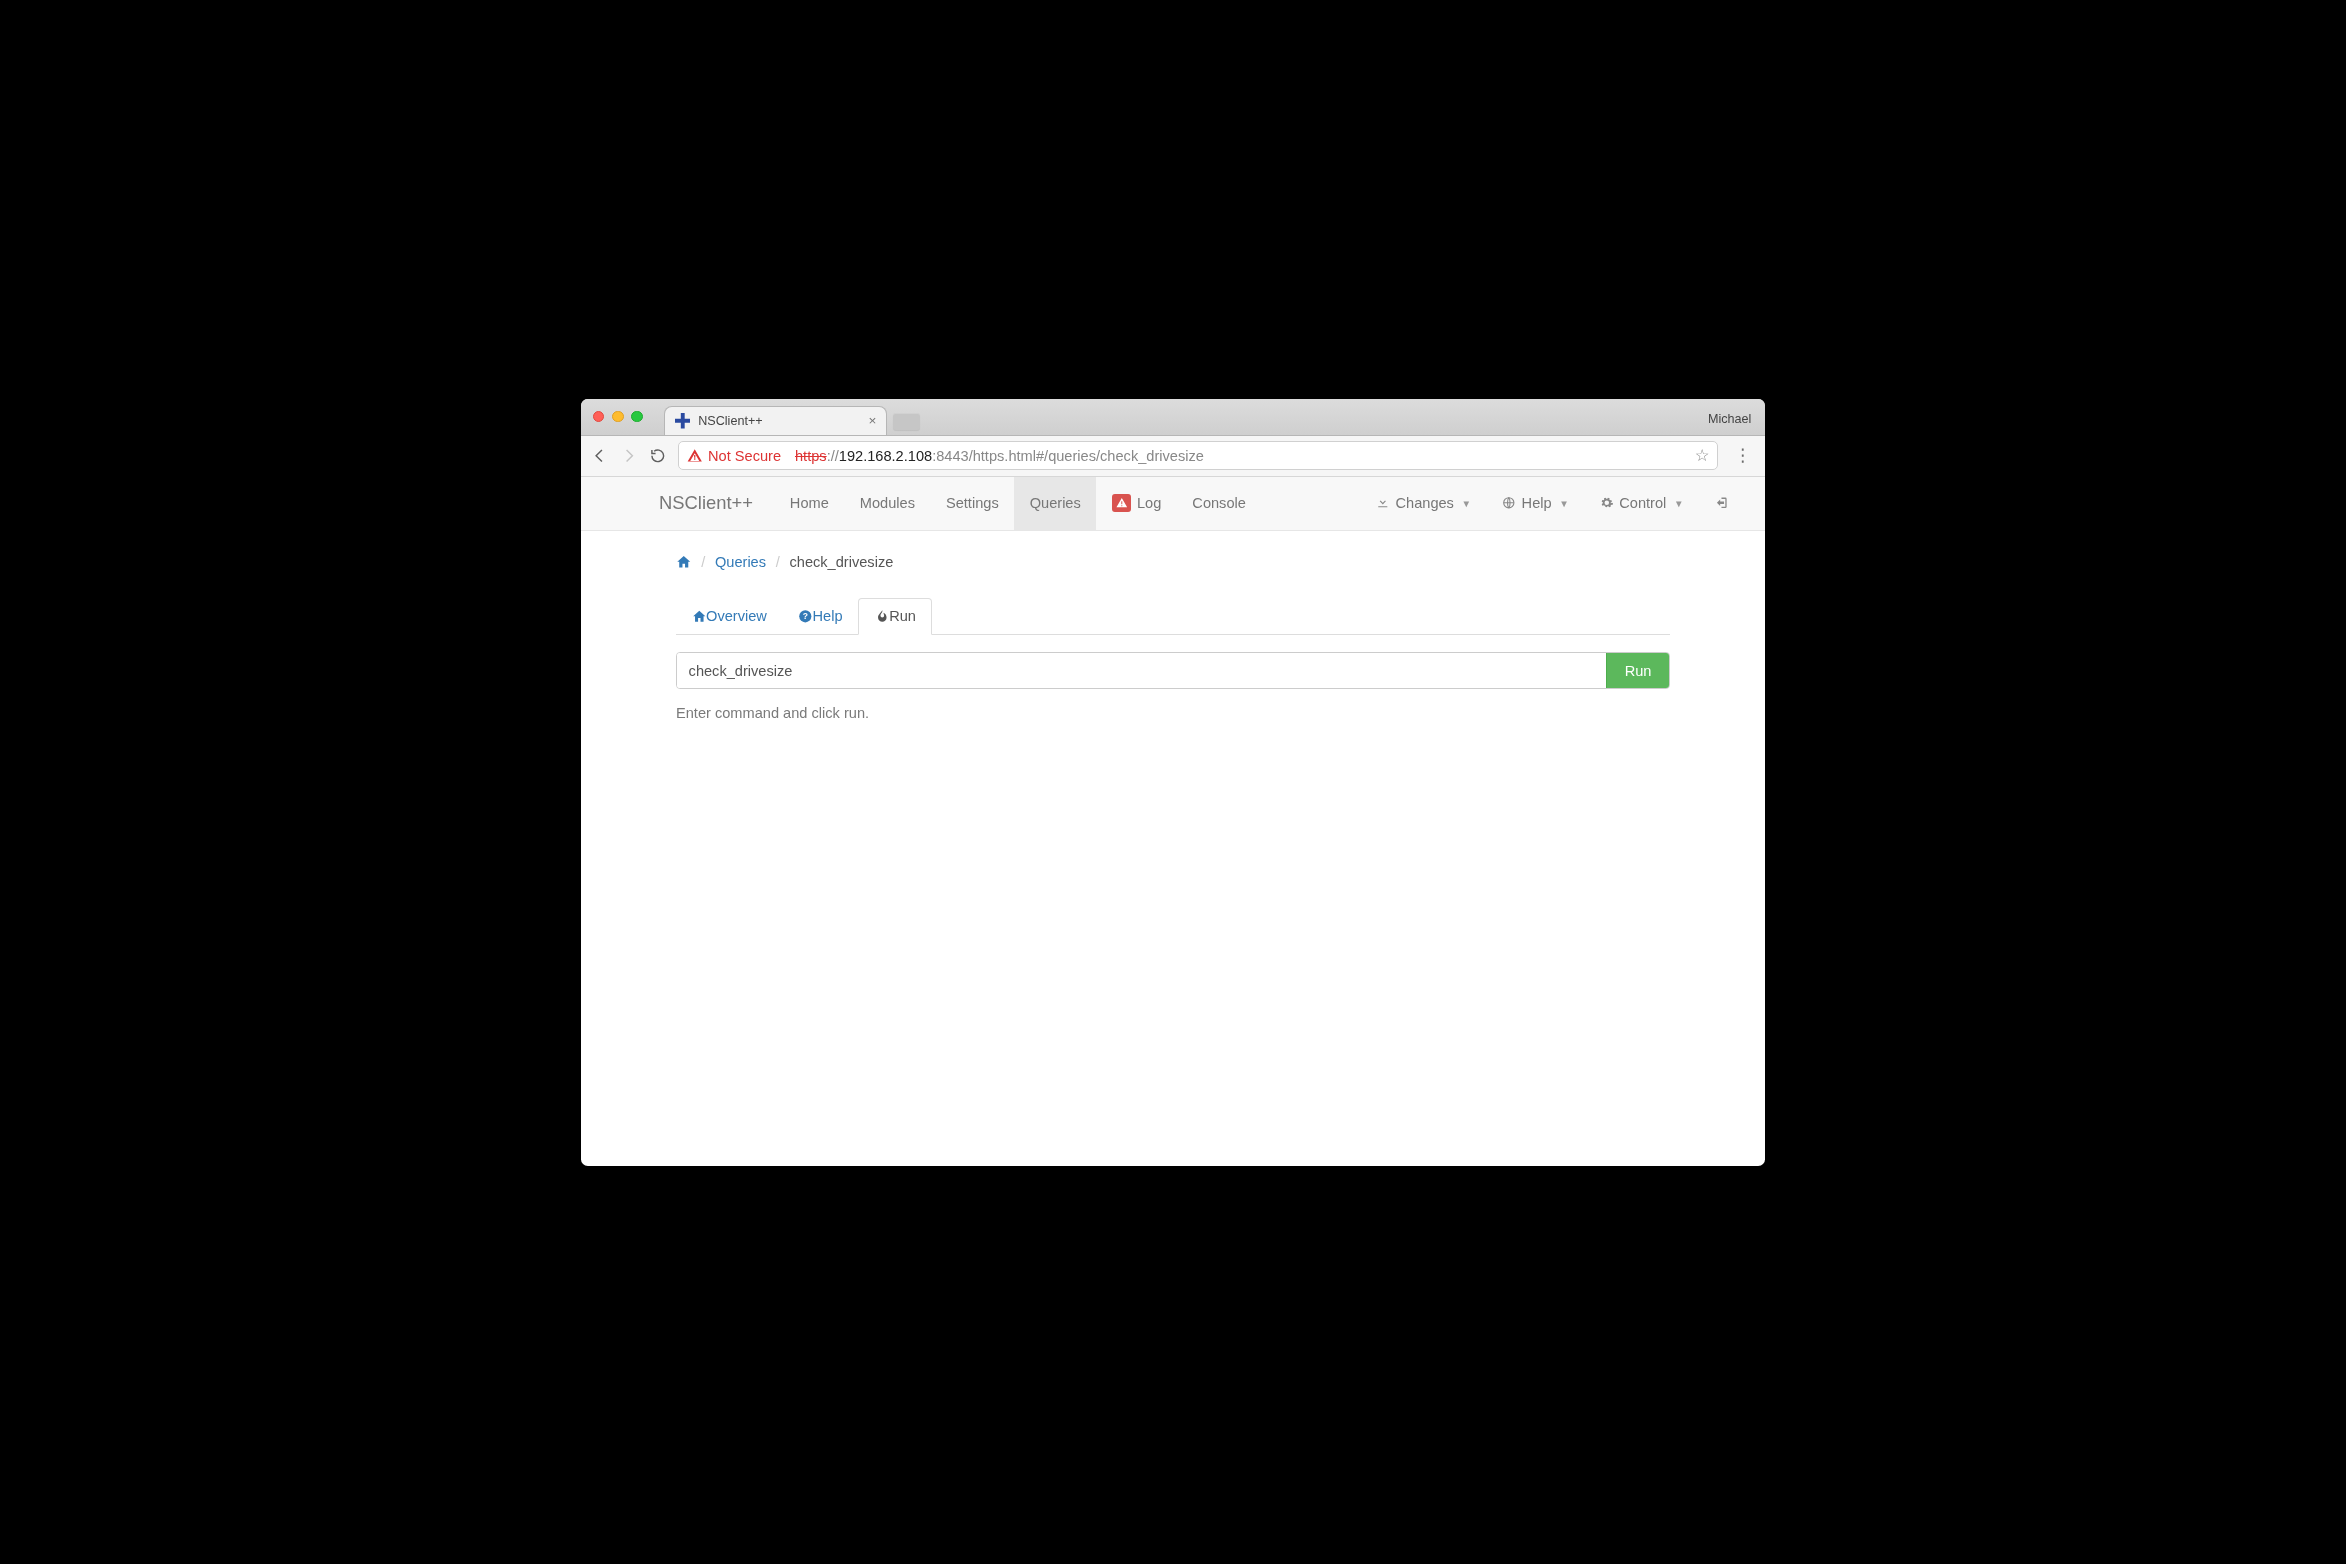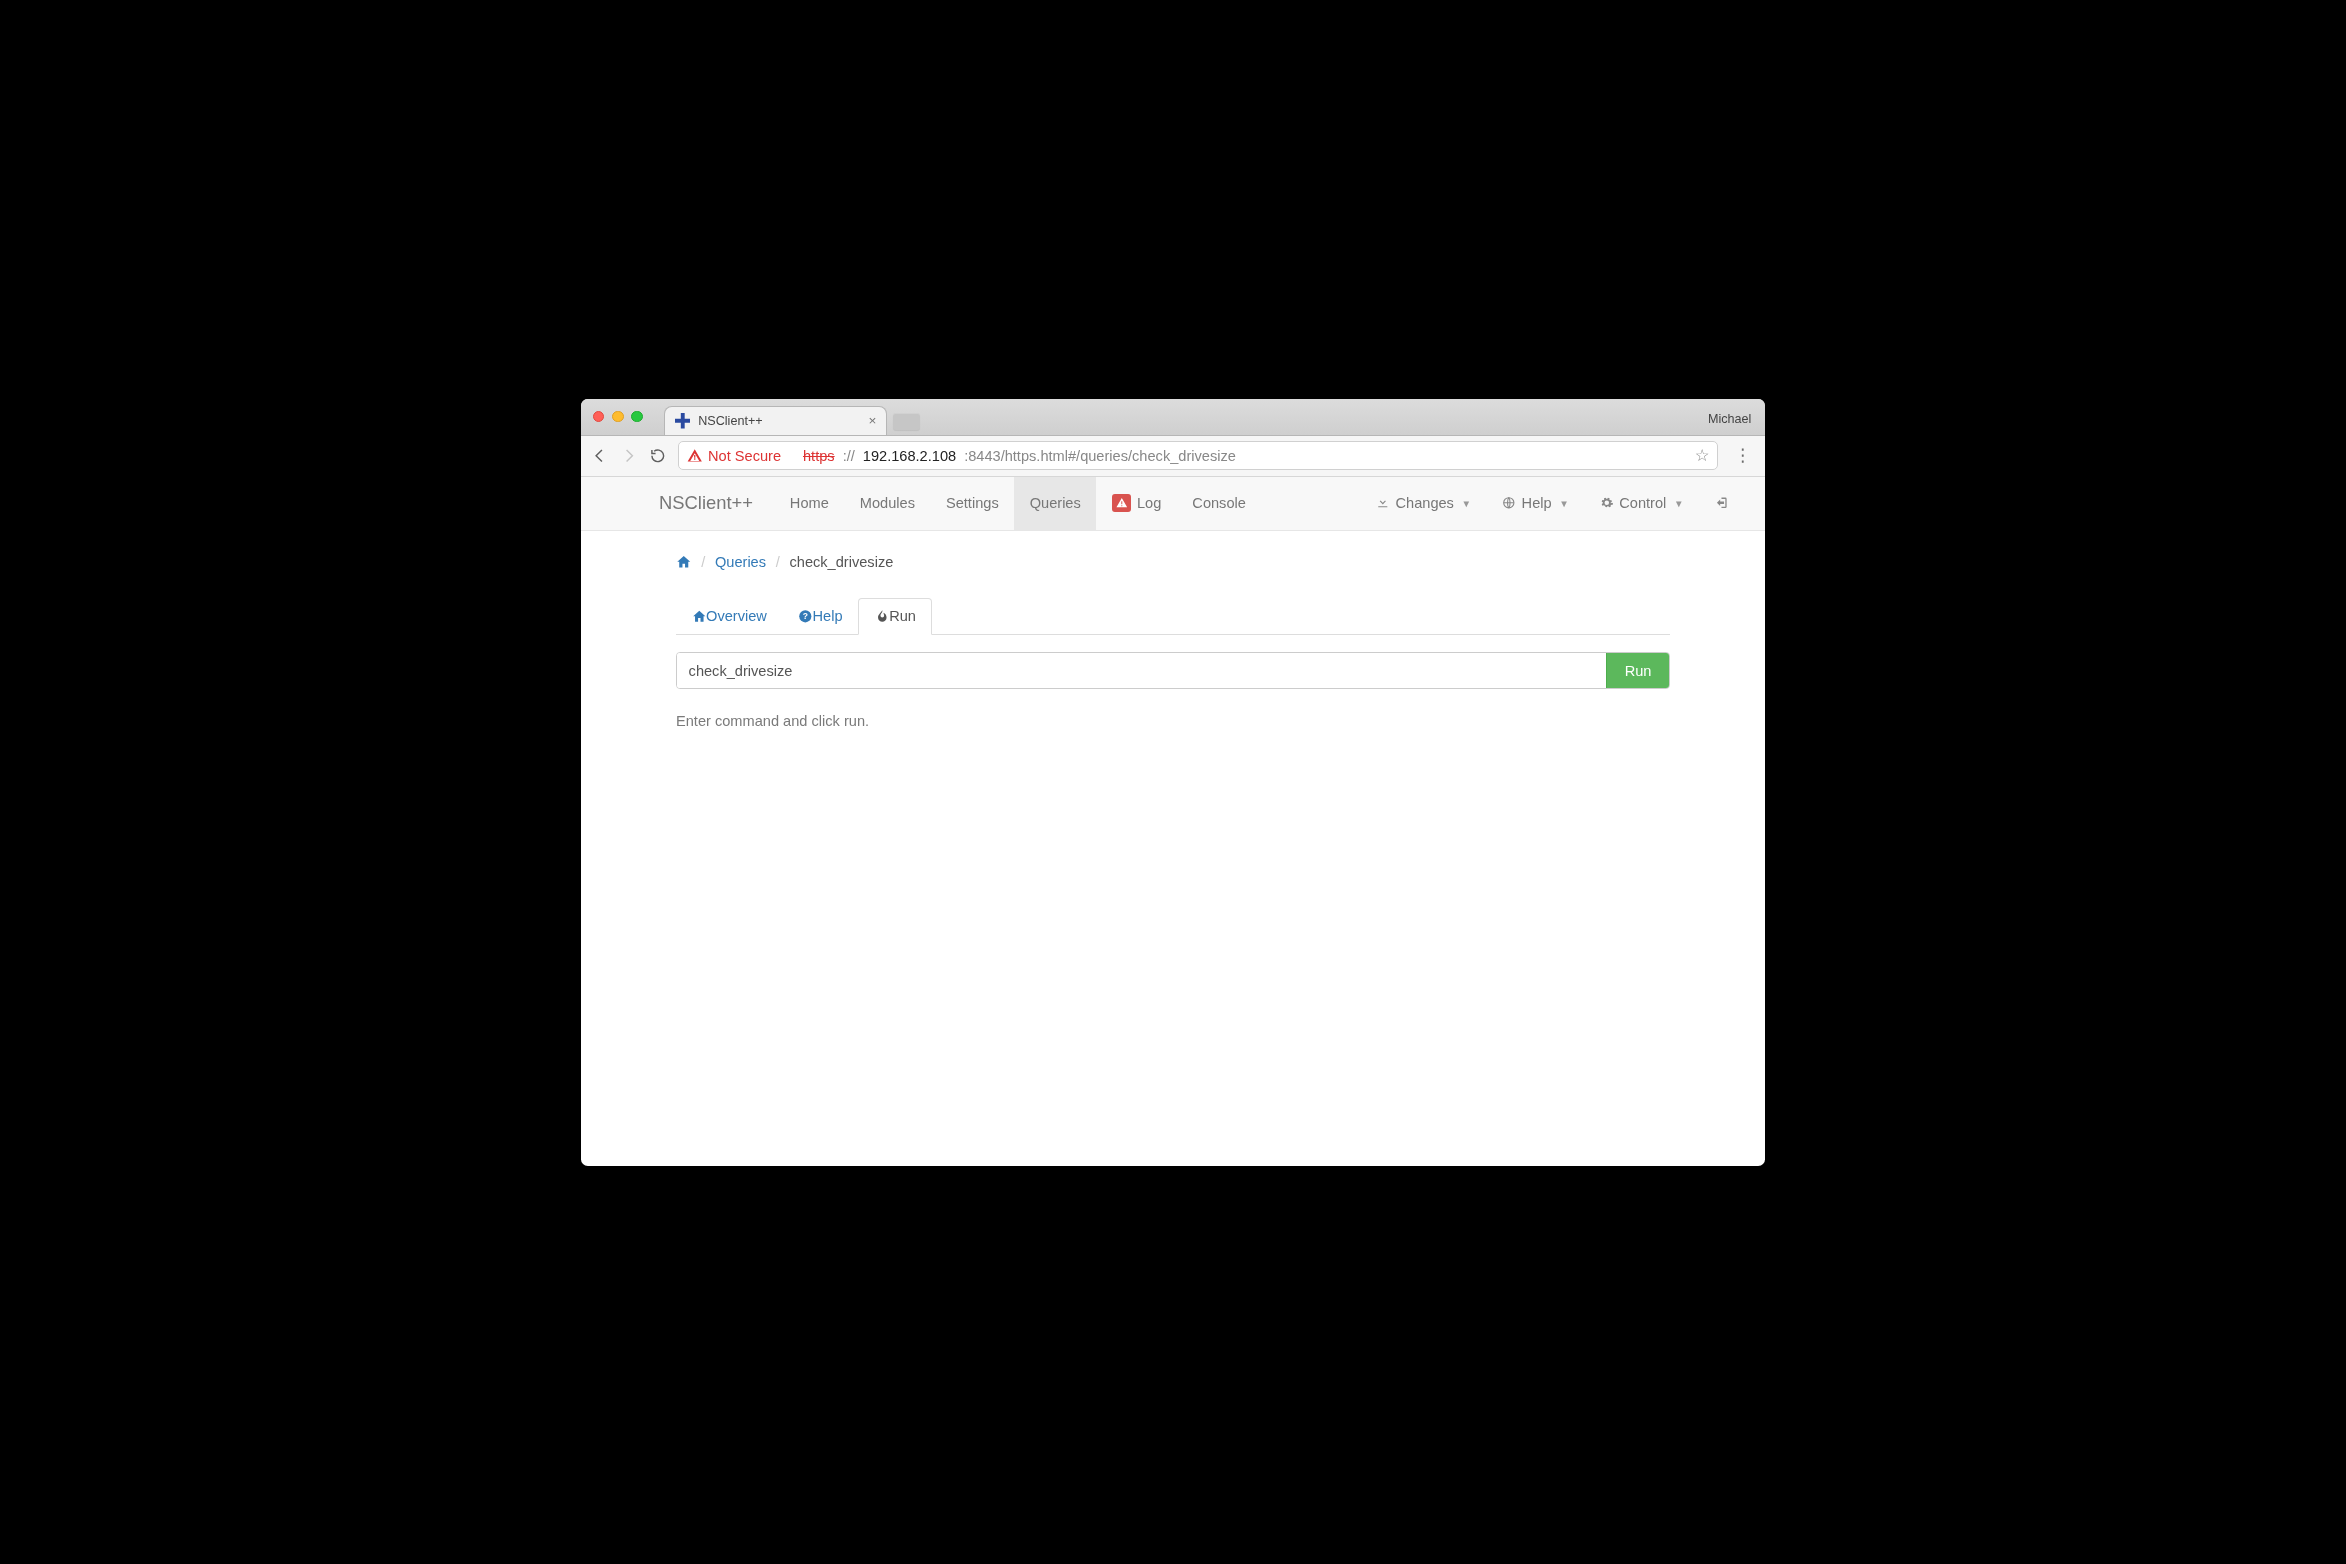--- a/index.html
+++ b/index.html
@@ -102,21 +102,21 @@
   background:#fff;
   display:flex;
   align-items:center;
   padding:0 7.8px;
   gap:5.8px;
   font-size:14.6px;
   color:#555;
   position:relative;
 }
 .ns-warn{color:#d33;display:flex;align-items:center;gap:5.8px;font-size:14.6px}
-.url-text{display:flex;align-items:center;gap:8px;font-size:14.6px;}
+.url-text{display:flex;align-items:center;gap:0;font-size:14.6px;}
 .url-text .struck{color:#d33;text-decoration:line-through}
 .url-text .dim{color:#888}
 .url-text .strong{color:#222;font-weight:500}
 .star{position:absolute;right:7.8px;color:#8a8a8a;font-size:16.5px}
 .kebab{color:#6b6b6b;font-size:17.5px;padding:0 3.9px}
 
 .app-nav{
   background:#f8f8f8;
   border-bottom:1px solid #e6e6e6;
   height:54px;
@@ -193,21 +193,21 @@
 }
 .run-input{
   flex:1;border:none;outline:none;
   padding:0 11.6px;font-size:14.6px;color:#555;
 }
 .run-btn{
   background:#5cb85c;color:#fff;border:none;
   padding:0 17.5px;font-size:14.6px;cursor:pointer;
   border-left:1px solid #4cae4c;
 }
-.help-text{margin-top:24px;color:#7a7a7a;font-size:14.6px}
+.help-text{margin-top:16px;color:#7a7a7a;font-size:14.6px}
 svg{display:block}
 </style>
 </head>
 <body>
 
 <div class="window">
 
   <div class="tab-bar">
     <div class="traffic-lights">
       <div class="tl red"></div>

